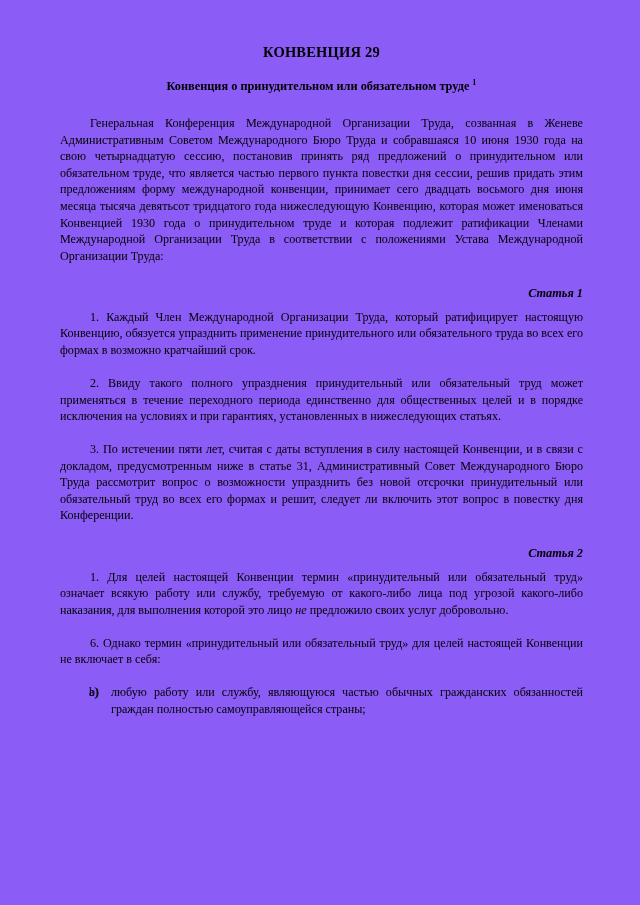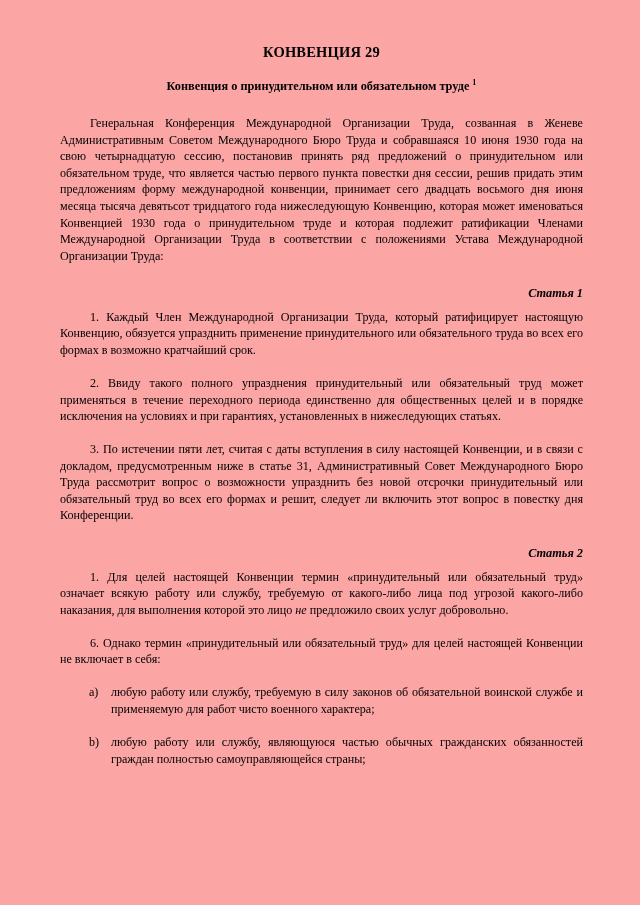--- a/index.html
+++ b/index.html
@@ -15,21 +15,21 @@
     color: #000000;
     -webkit-font-smoothing: antialiased;
   }
 
   .page {
     position: relative;
     width: 640px;
     height: 905px;
     box-sizing: border-box;
     padding: 36px 57px 4px 60px;
-    background: #fca5a5;
+    background: #8b5cf6;
     overflow: hidden;
   }
 
   .doc-title {
     text-align: center;
     font-weight: bold;
     font-size: 14.5px;
     letter-spacing: 0.2px;
     margin: 8px 0 0 0;
     line-height: 1.2;
@@ -132,20 +132,20 @@
   <p class="para spaced">3. По истечении пяти лет, считая с даты вступления в силу настоящей Конвенции, и в связи с докладом, предусмотренным ниже в статье 31, Административный Совет Международного Бюро Труда рассмотрит вопрос о возможности упразднить без новой отсрочки принудительный или обязательный труд во всех его формах и решит, следует ли включить этот вопрос в повестку дня Конференции.</p>
 
   <h3 class="article-heading">Статья 2</h3>
 
   <p class="para"><span>1. Для целей настоящей Конвенции термин «принудительный или обязательный труд» означает всякую работу или службу, требуемую от какого-либо лица под угрозой какого-либо наказания, для выполнения которой это лицо </span><span class="it">не</span><span> предложило своих услуг добровольно.</span></p>
 
   <p class="para spaced">6. Однако термин «принудительный или обязательный труд» для целей настоящей Конвенции не включает в себя:</p>
 
   <ul class="list">
     <li class="list-item">
-      <span class="marker">a)</span><span>любую работу или службу, требуемую в силу законов об обязательной воинской службе и применяемую для работ чисто военного характера;</span>
+      <span class="marker">a)</span>
     </li>
     <li class="list-item">
       <span class="marker">b)</span><span>любую работу или службу, являющуюся частью обычных гражданских обязанностей граждан полностью самоуправляющейся страны;</span>
     </li>
   </ul>
 
 </div>
 
 </body></html>

